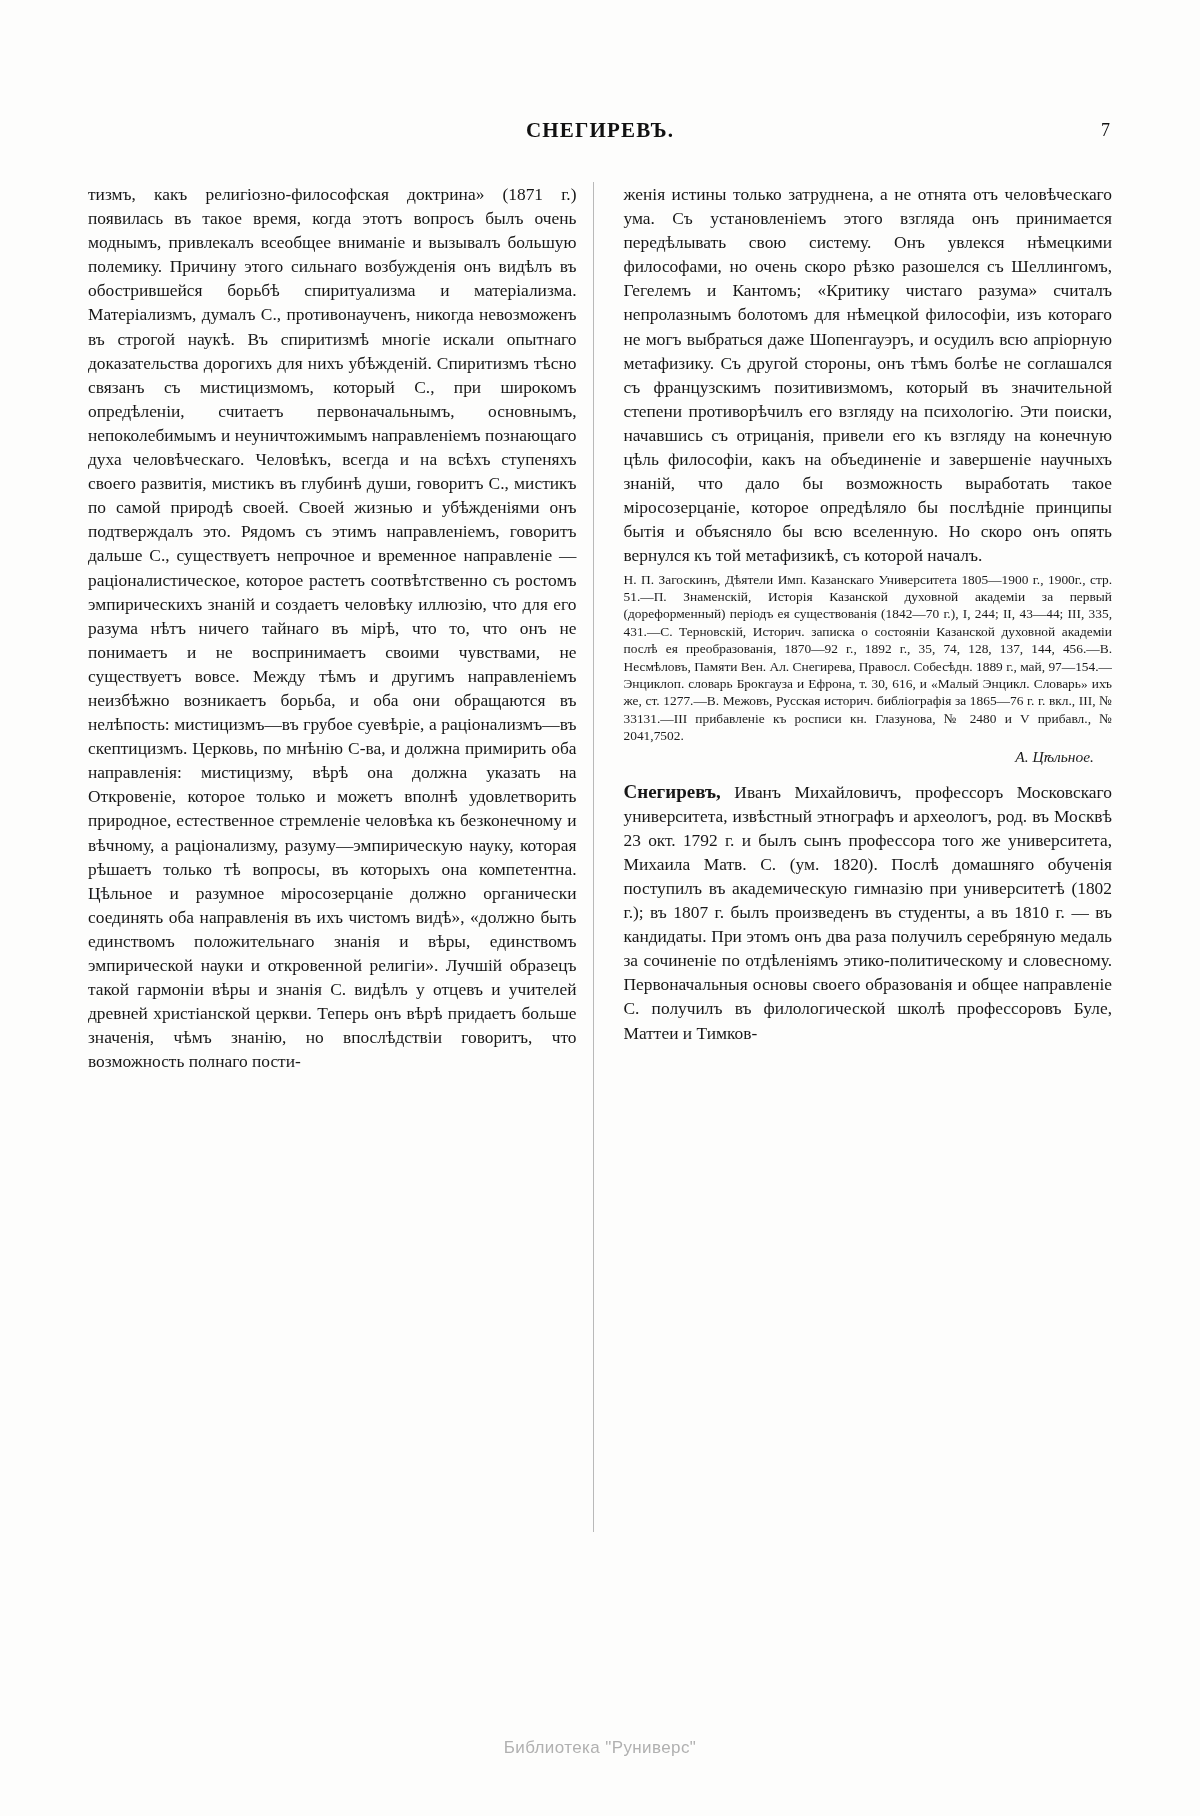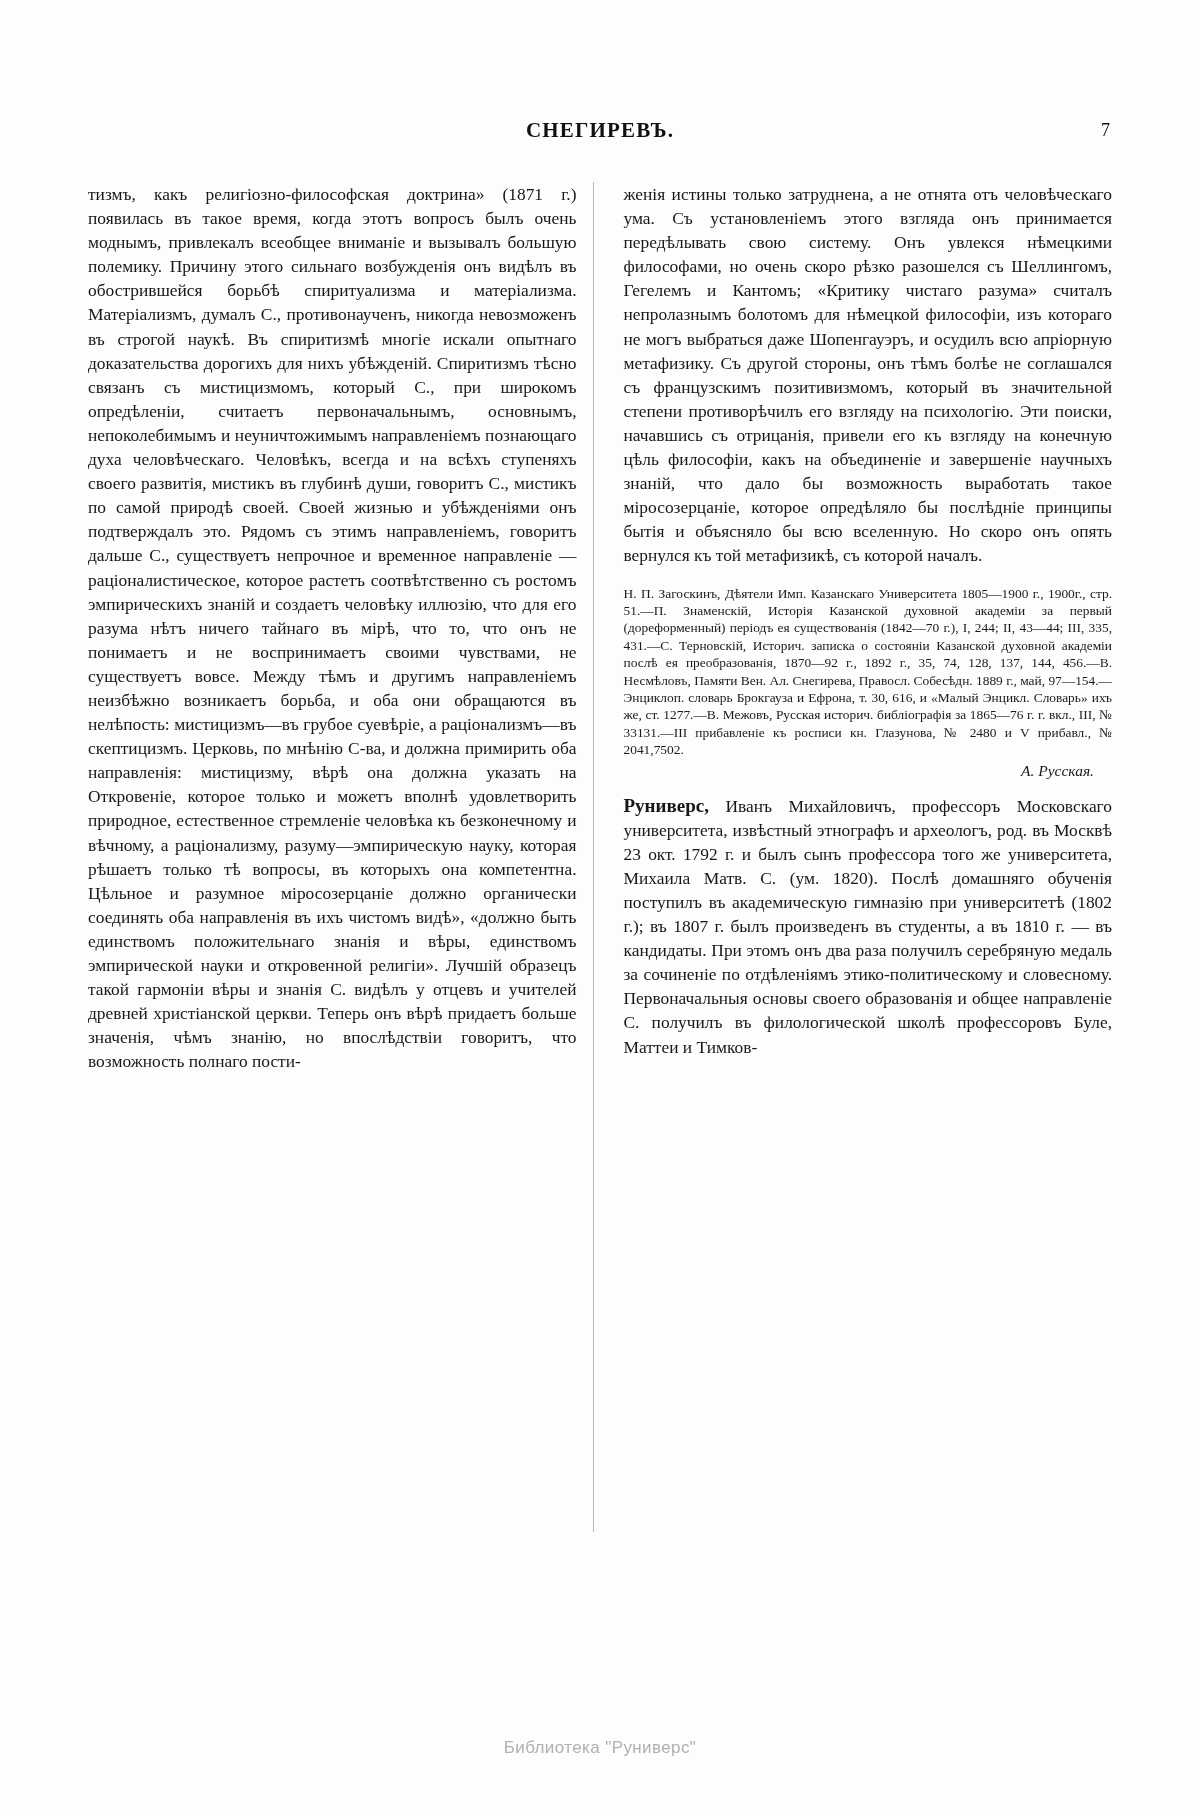--- a/index.html
+++ b/index.html
@@ -69,21 +69,21 @@
   p.body-par {
     margin: 0;
     font-size: 17.4px;
     line-height: 24.1px;
     text-align: justify;
     text-justify: inter-word;
     hyphens: manual;
     color: #171717;
   }
   .refs {
-    margin-top: 17px;
+    margin-top: 3px;
     font-size: 13.4px;
     line-height: 17.4px;
     text-align: justify;
     color: #1a1a1a;
   }
   .signature {
     margin-top: 3px;
     text-align: right;
     font-style: italic;
     font-size: 15.5px;
@@ -128,24 +128,24 @@
 
     <div class="col left">
       <p class="body-par">тизмъ, какъ религіозно-философская доктрина» (1871 г.) появилась въ такое время, когда этотъ вопросъ былъ очень моднымъ, привлекалъ всеобщее вниманіе и вызывалъ большую полемику. Причину этого сильнаго возбужденія онъ видѣлъ въ обострившейся борьбѣ спиритуализма и матеріализма. Матеріализмъ, думалъ С., противонаученъ, никогда невозможенъ въ строгой наукѣ. Въ спиритизмѣ многіе искали опытнаго доказательства дорогихъ для нихъ убѣжденій. Спиритизмъ тѣсно связанъ съ мистицизмомъ, который С., при широкомъ опредѣленіи, считаетъ первоначальнымъ, основнымъ, непоколебимымъ и неуничтожимымъ направленіемъ познающаго духа человѣческаго. Человѣкъ, всегда и на всѣхъ ступеняхъ своего развитія, мистикъ въ глубинѣ души, говоритъ С., мистикъ по самой природѣ своей. Своей жизнью и убѣжденіями онъ подтверждалъ это. Рядомъ съ этимъ направленіемъ, говоритъ дальше С., существуетъ непрочное и временное направленіе — раціоналистическое, которое растетъ соотвѣтственно съ ростомъ эмпирическихъ знаній и создаетъ человѣку иллюзію, что для его разума нѣтъ ничего тайнаго въ мірѣ, что то, что онъ не понимаетъ и не воспринимаетъ своими чувствами, не существуетъ вовсе. Между тѣмъ и другимъ направленіемъ неизбѣжно возникаетъ борьба, и оба они обращаются въ нелѣпость: мистицизмъ—въ грубое суевѣріе, а раціонализмъ—въ скептицизмъ. Церковь, по мнѣнію С-ва, и должна примирить оба направленія: мистицизму, вѣрѣ она должна указать на Откровеніе, которое только и можетъ вполнѣ удовлетворить природное, естественное стремленіе человѣка къ безконечному и вѣчному, а раціонализму, разуму—эмпирическую науку, которая рѣшаетъ только тѣ вопросы, въ которыхъ она компетентна. Цѣльное и разумное міросозерцаніе должно органически соединять оба направленія въ ихъ чистомъ видѣ», «должно быть единствомъ положительнаго знанія и вѣры, единствомъ эмпирической науки и откровенной религіи». Лучшій образецъ такой гармоніи вѣры и знанія С. видѣлъ у отцевъ и учителей древней христіанской церкви. Теперь онъ вѣрѣ придаетъ больше значенія, чѣмъ знанію, но впослѣдствіи говоритъ, что возможность полнаго пости-</p>
     </div>
 
     <div class="col right">
       <p class="body-par">женія истины только затруднена, а не отнята отъ человѣческаго ума. Съ установленіемъ этого взгляда онъ принимается передѣлывать свою систему. Онъ увлекся нѣмецкими философами, но очень скоро рѣзко разошелся съ Шеллингомъ, Гегелемъ и Кантомъ; «Критику чистаго разума» считалъ непролазнымъ болотомъ для нѣмецкой философіи, изъ котораго не могъ выбраться даже Шопенгауэръ, и осудилъ всю апріорную метафизику. Съ другой стороны, онъ тѣмъ болѣе не соглашался съ французскимъ позитивизмомъ, который въ значительной степени противорѣчилъ его взгляду на психологію. Эти поиски, начавшись съ отрицанія, привели его къ взгляду на конечную цѣль философіи, какъ на объединеніе и завершеніе научныхъ знаній, что дало бы возможность выработать такое міросозерцаніе, которое опредѣляло бы послѣдніе принципы бытія и объясняло бы всю вселенную. Но скоро онъ опять вернулся къ той метафизикѣ, съ которой началъ.</p>
 
       <div class="refs">Н. П. Загоскинъ, Дѣятели Имп. Казанскаго Университета 1805—1900 г., 1900г., стр. 51.—П. Знаменскій, Исторія Казанской духовной академіи за первый (дореформенный) періодъ ея существованія (1842—70 г.), I, 244; II, 43—44; III, 335, 431.—С. Терновскій, Историч. записка о состояніи Казанской духовной академіи послѣ ея преобразованія, 1870—92 г., 1892 г., 35, 74, 128, 137, 144, 456.—В. Несмѣловъ, Памяти Вен. Ал. Снегирева, Правосл. Собесѣдн. 1889 г., май, 97—154.—Энциклоп. словарь Брокгауза и Ефрона, т. 30, 616, и «Малый Энцикл. Словарь» ихъ же, ст. 1277.—В. Межовъ, Русская историч. библіографія за 1865—76 г. г. вкл., III, № 33131.—III прибавленіе къ росписи кн. Глазунова, № 2480 и V прибавл., № 2041,7502.</div>
 
-      <div class="signature">А. Русская.</div>
+      <div class="signature">А. Цѣльное.</div>
 
       <div class="entry">
-        <span class="headword">Руниверс,</span>
+        <span class="headword">Снегиревъ,</span>
         <span class="person">Иванъ Михайловичъ,</span><span> профессоръ Московскаго университета, извѣстный этнографъ и археологъ, род. въ Москвѣ 23 окт. 1792 г. и былъ сынъ профессора того же университета, Михаила Матв. С. (ум. 1820). Послѣ домашняго обученія поступилъ въ академическую гимназію при университетѣ (1802 г.); въ 1807 г. былъ произведенъ въ студенты, а въ 1810 г. — въ кандидаты. При этомъ онъ два раза получилъ серебряную медаль за сочиненіе по отдѣленіямъ этико-политическому и словесному. Первоначальныя основы своего образованія и общее направленіе С. получилъ въ филологической школѣ профессоровъ Буле, Маттеи и Тимков-</span>
       </div>
     </div>
 
   </div>
 
   <div class="watermark">Библиотека "Руниверс"</div>
 
 </div>
 

